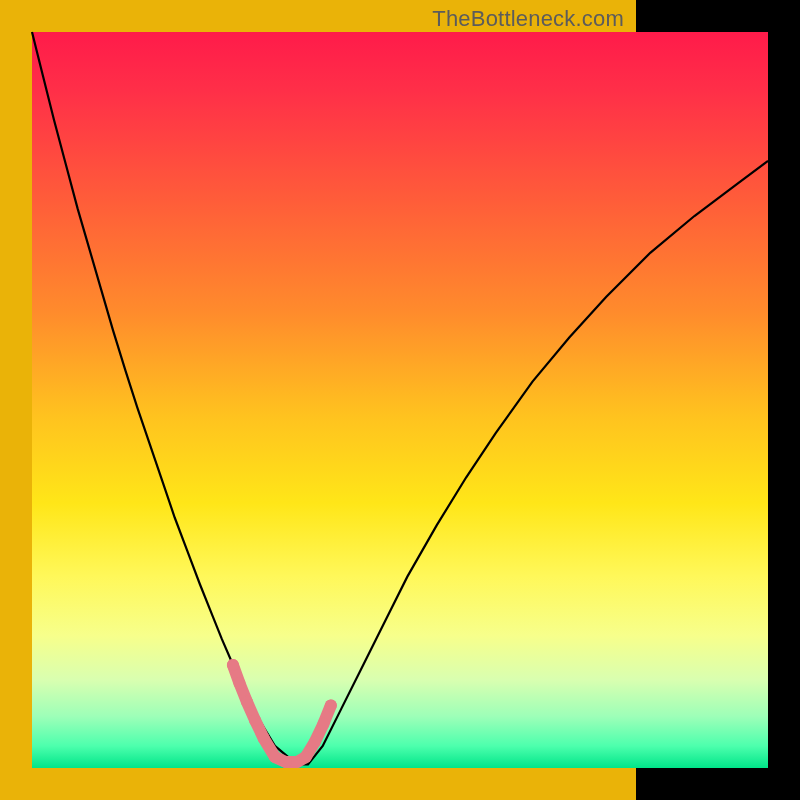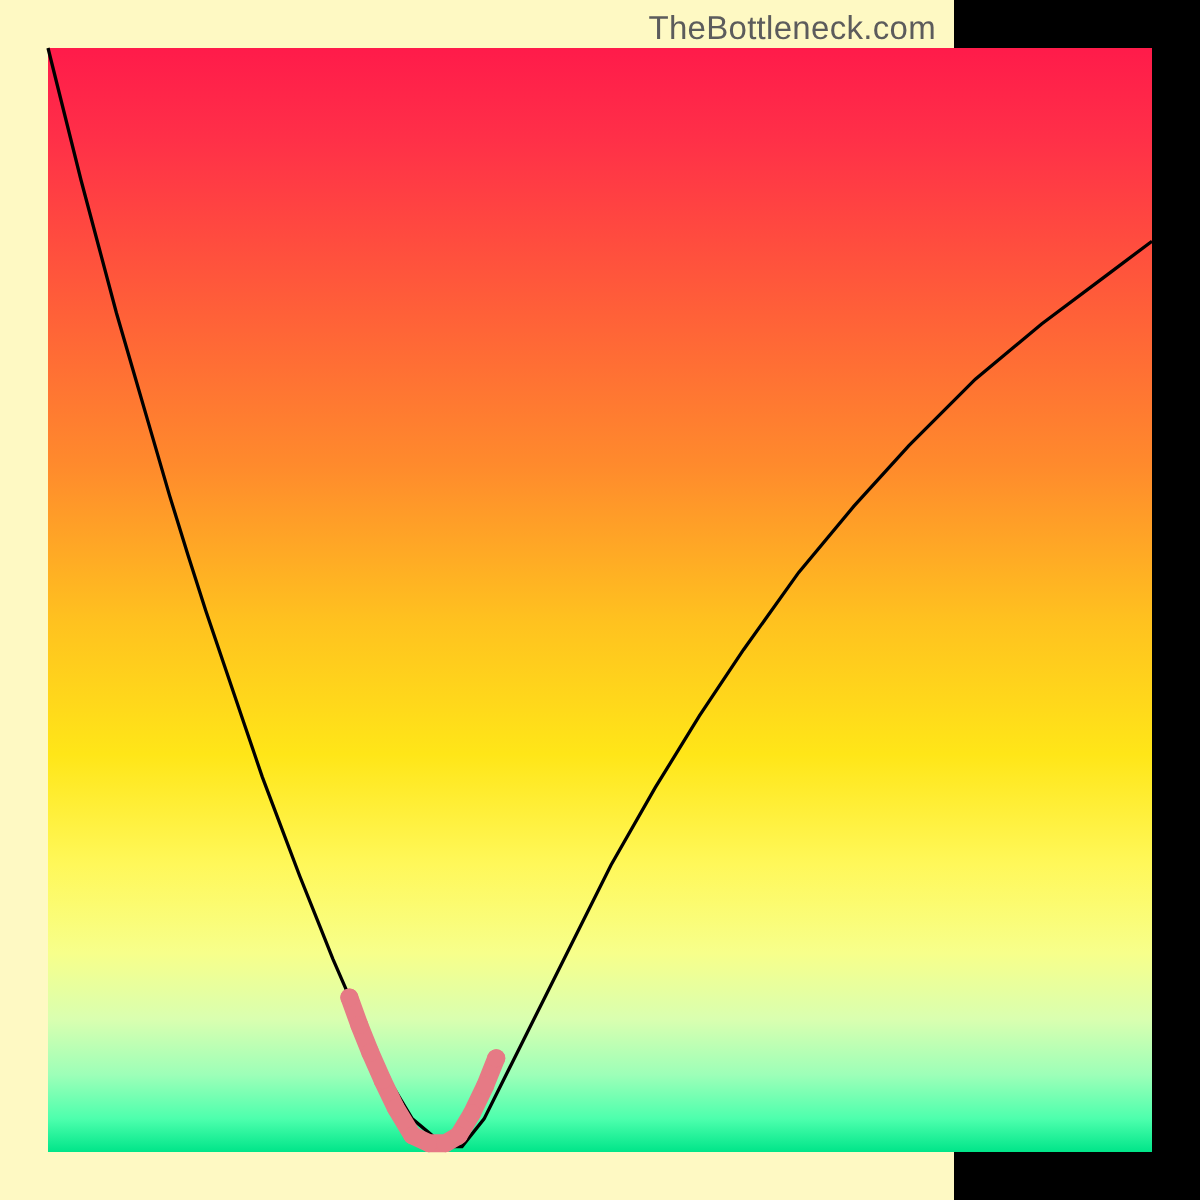--- a/index.html
+++ b/index.html
@@ -8,21 +8,21 @@
     width: 800px;
     height: 800px;
     overflow: hidden;
     background: #000;
     font-family: Arial, Helvetica, sans-serif;
   }
   .outer {
     position: relative;
     width: 636px;
     height: 800px;
-    background: #fef9c3;
+    background: #eab308;
   }
   .watermark {
     position: absolute;
     top: 6px;
     right: 12px;
     color: #5c5c5c;
     font-size: 22px;
     font-weight: 500;
     letter-spacing: 0.2px;
     z-index: 10;

